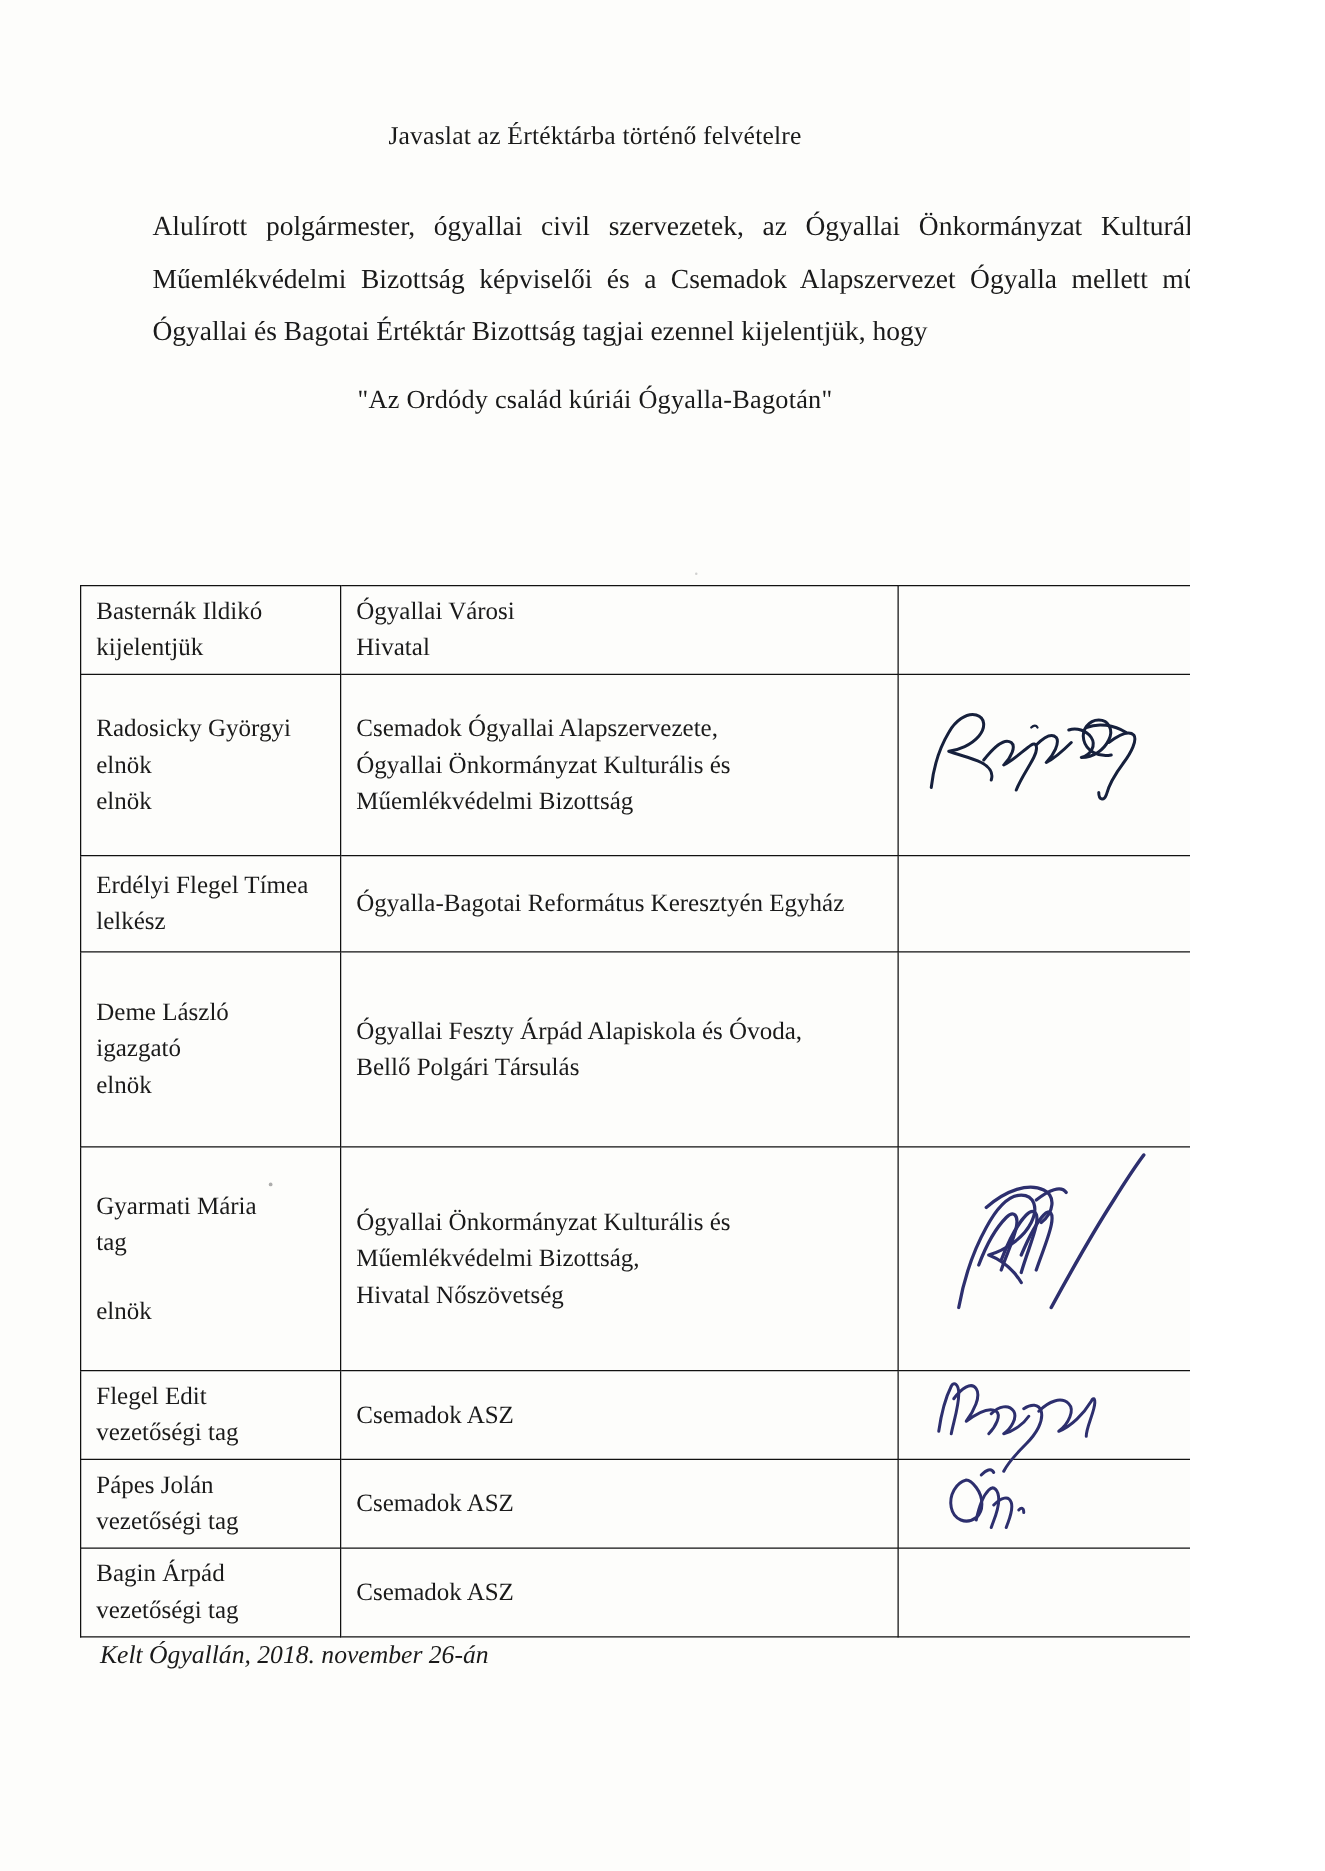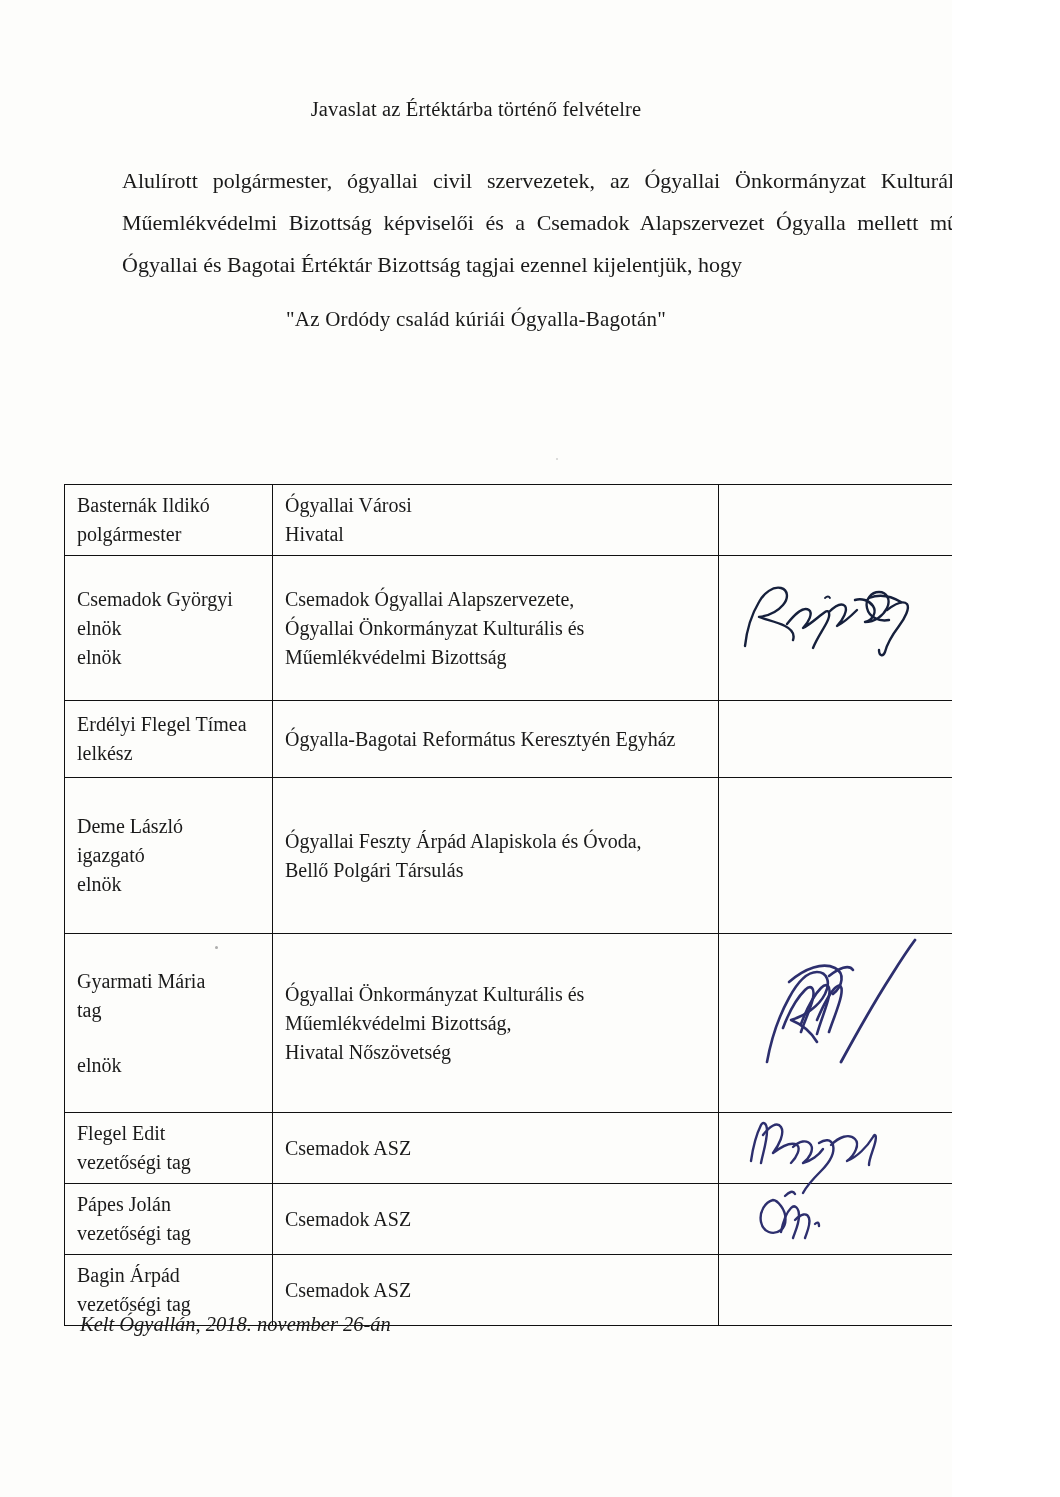--- a/index.html
+++ b/index.html
@@ -58,21 +58,21 @@
     left: 80px;
     top: 1313px;
     font-size: 20.5px;
     font-style: italic;
   }
 
   
   .sig-table {
     position: absolute;
     left: 64px;
-    top: 484px;
+    top: 468px;
     width: 954px;
     border-collapse: collapse;
     table-layout: fixed;
   }
   .sig-table td {
     border: 1.6px solid #111;
     vertical-align: middle;
     padding: 6px 10px 6px 12px;
     font-size: 20px;
     line-height: 29px;
@@ -142,32 +142,32 @@
     <colgroup>
       <col class="col-person">
       <col class="col-org">
       <col class="col-sign">
     </colgroup>
     <tbody>
 
       <tr class="r-short">
         <td class="cell-person">
           <span class="person-name">Basternák Ildikó</span>
-          <span class="person-role">polgármester</span>
+          <span class="person-role">kijelentjük</span>
         </td>
         <td class="cell-org">
           <span class="org-line">Ógyallai Városi</span>
           <span class="org-line">Hivatal</span>
         </td>
         <td class="cell-sign"></td>
       </tr>
 
       <tr class="r-tall">
         <td class="cell-person">
-          <span class="person-name">Csemadok Györgyi</span>
+          <span class="person-name">Radosicky Györgyi</span>
           <span class="person-role">elnök</span>
           <span class="person-role">elnök</span>
         </td>
         <td class="cell-org">
           <span class="org-line">Csemadok Ógyallai Alapszervezete,</span>
           <span class="org-line">Ógyallai Önkormányzat Kulturális és</span>
           <span class="org-line">Műemlékvédelmi Bizottság</span>
         </td>
         <td class="cell-sign">
           <div class="sig-wrap sig-radosicky">

